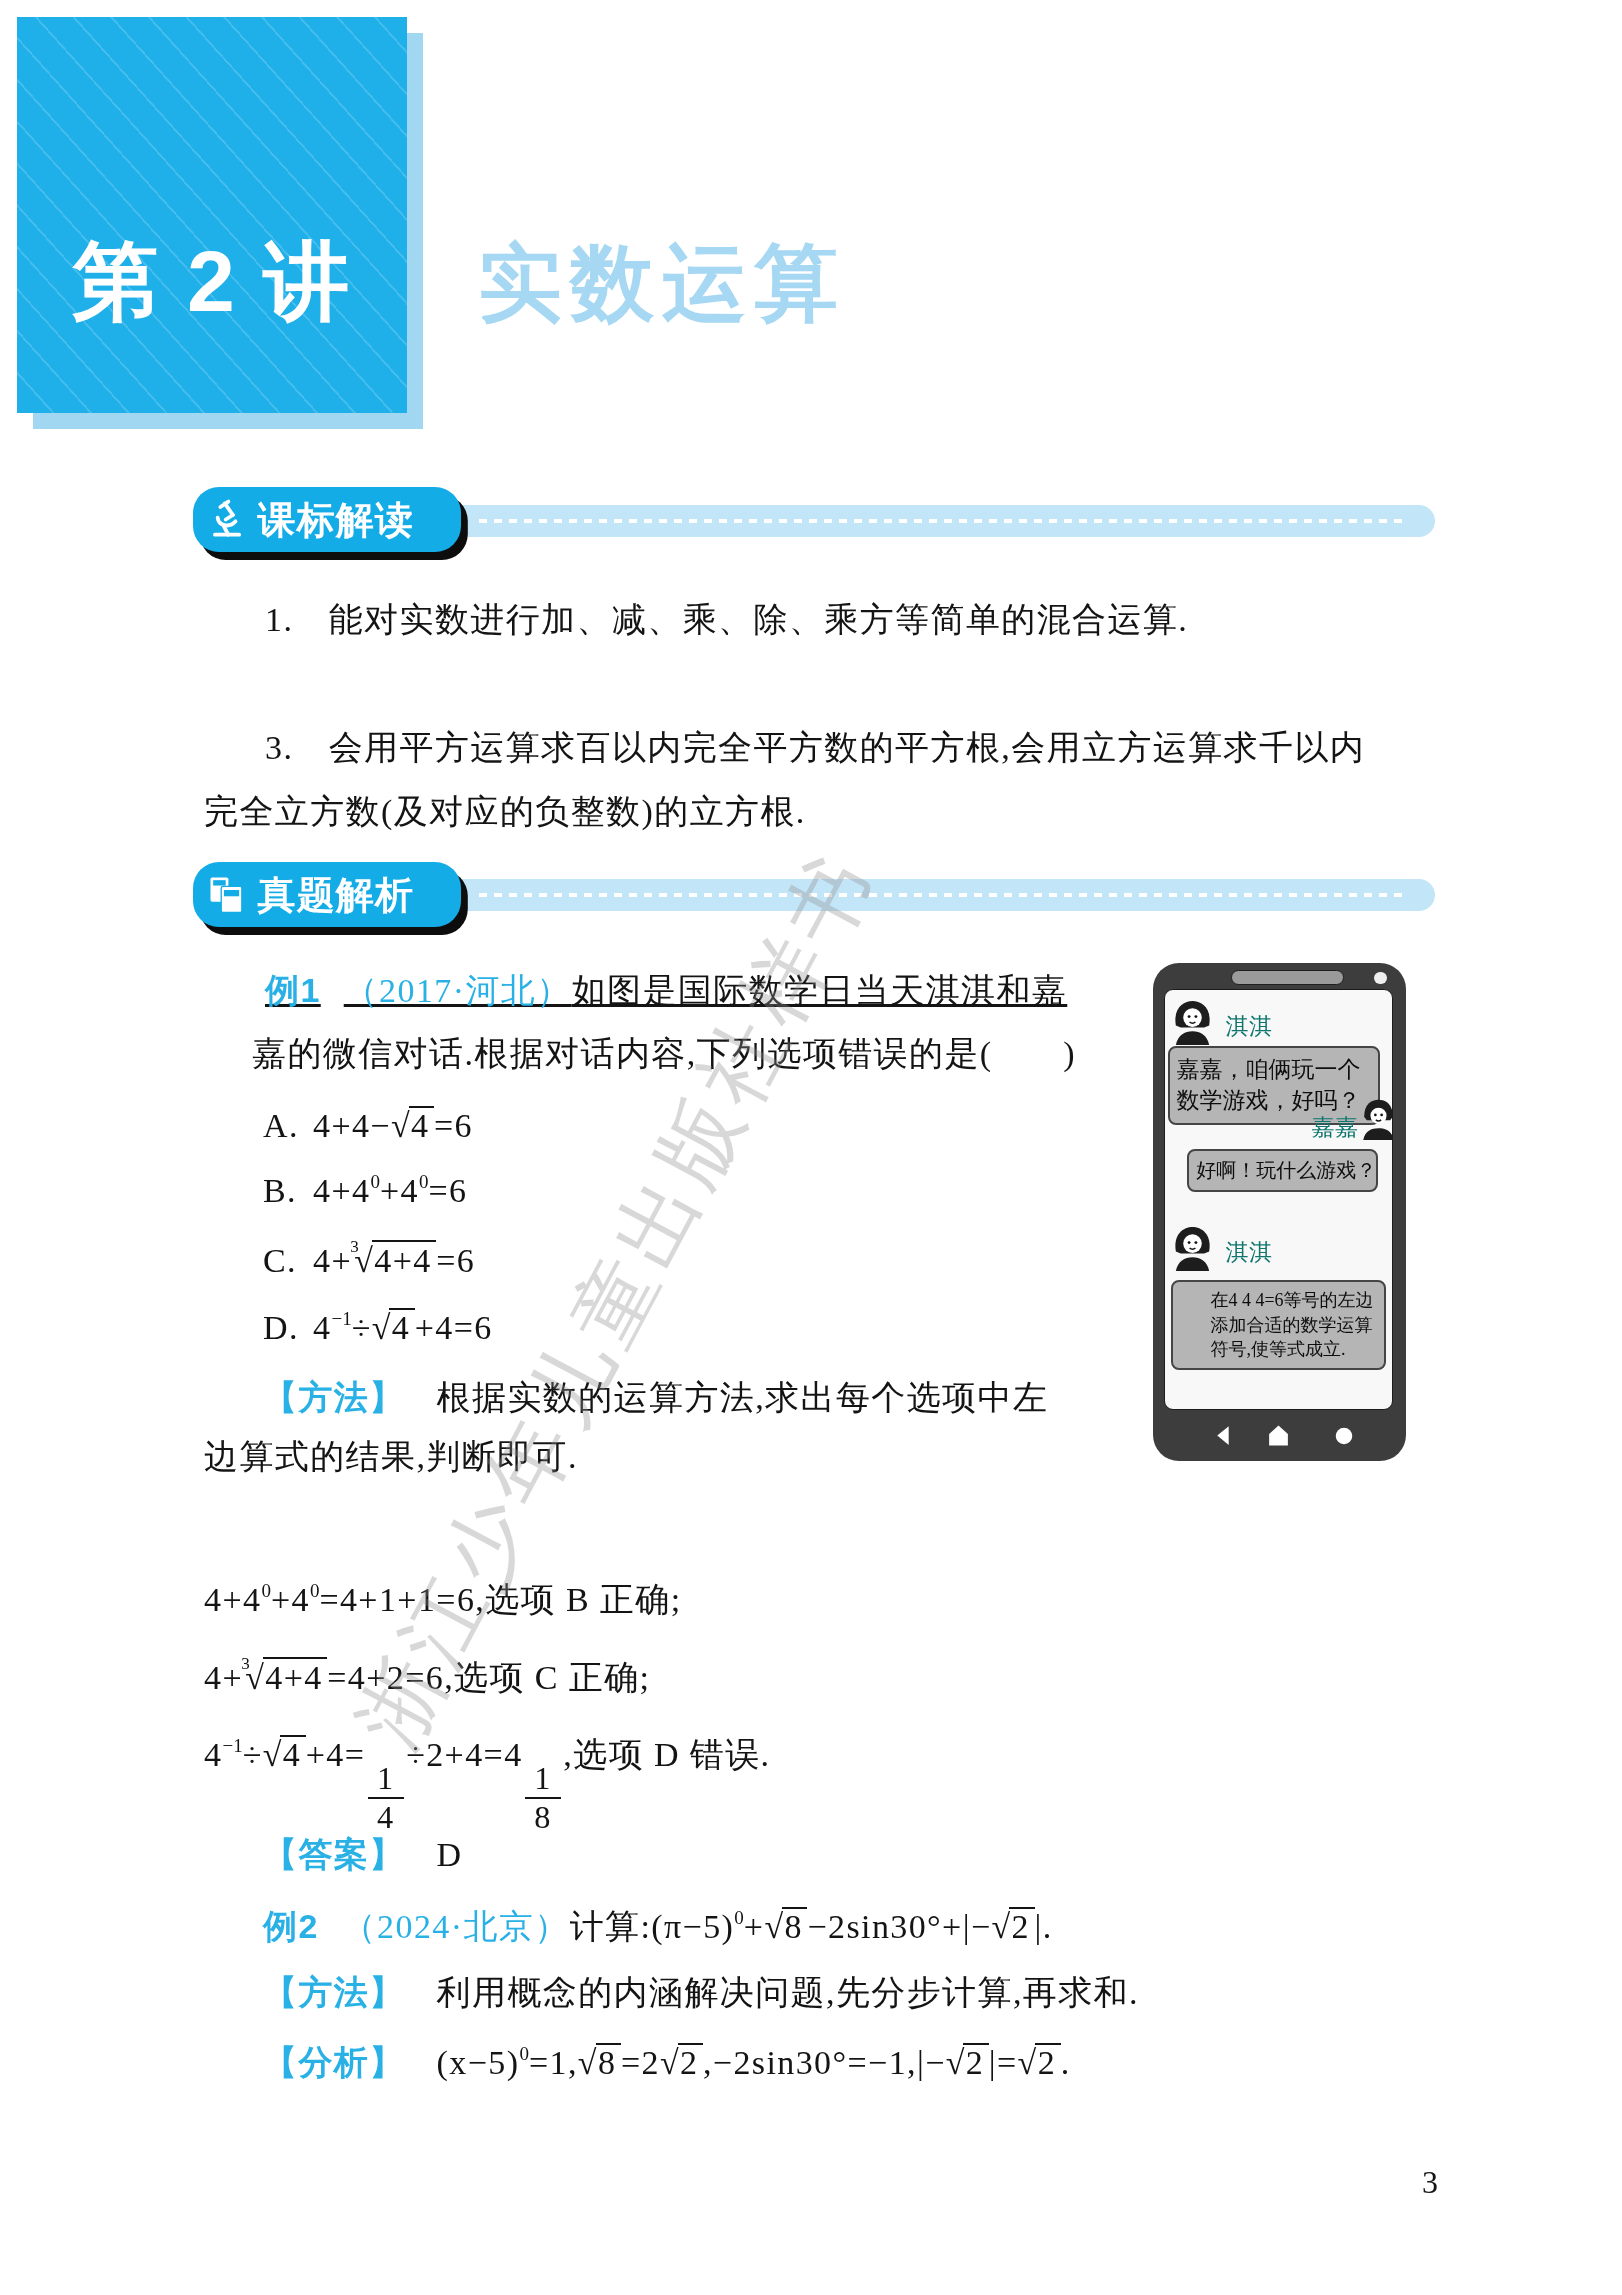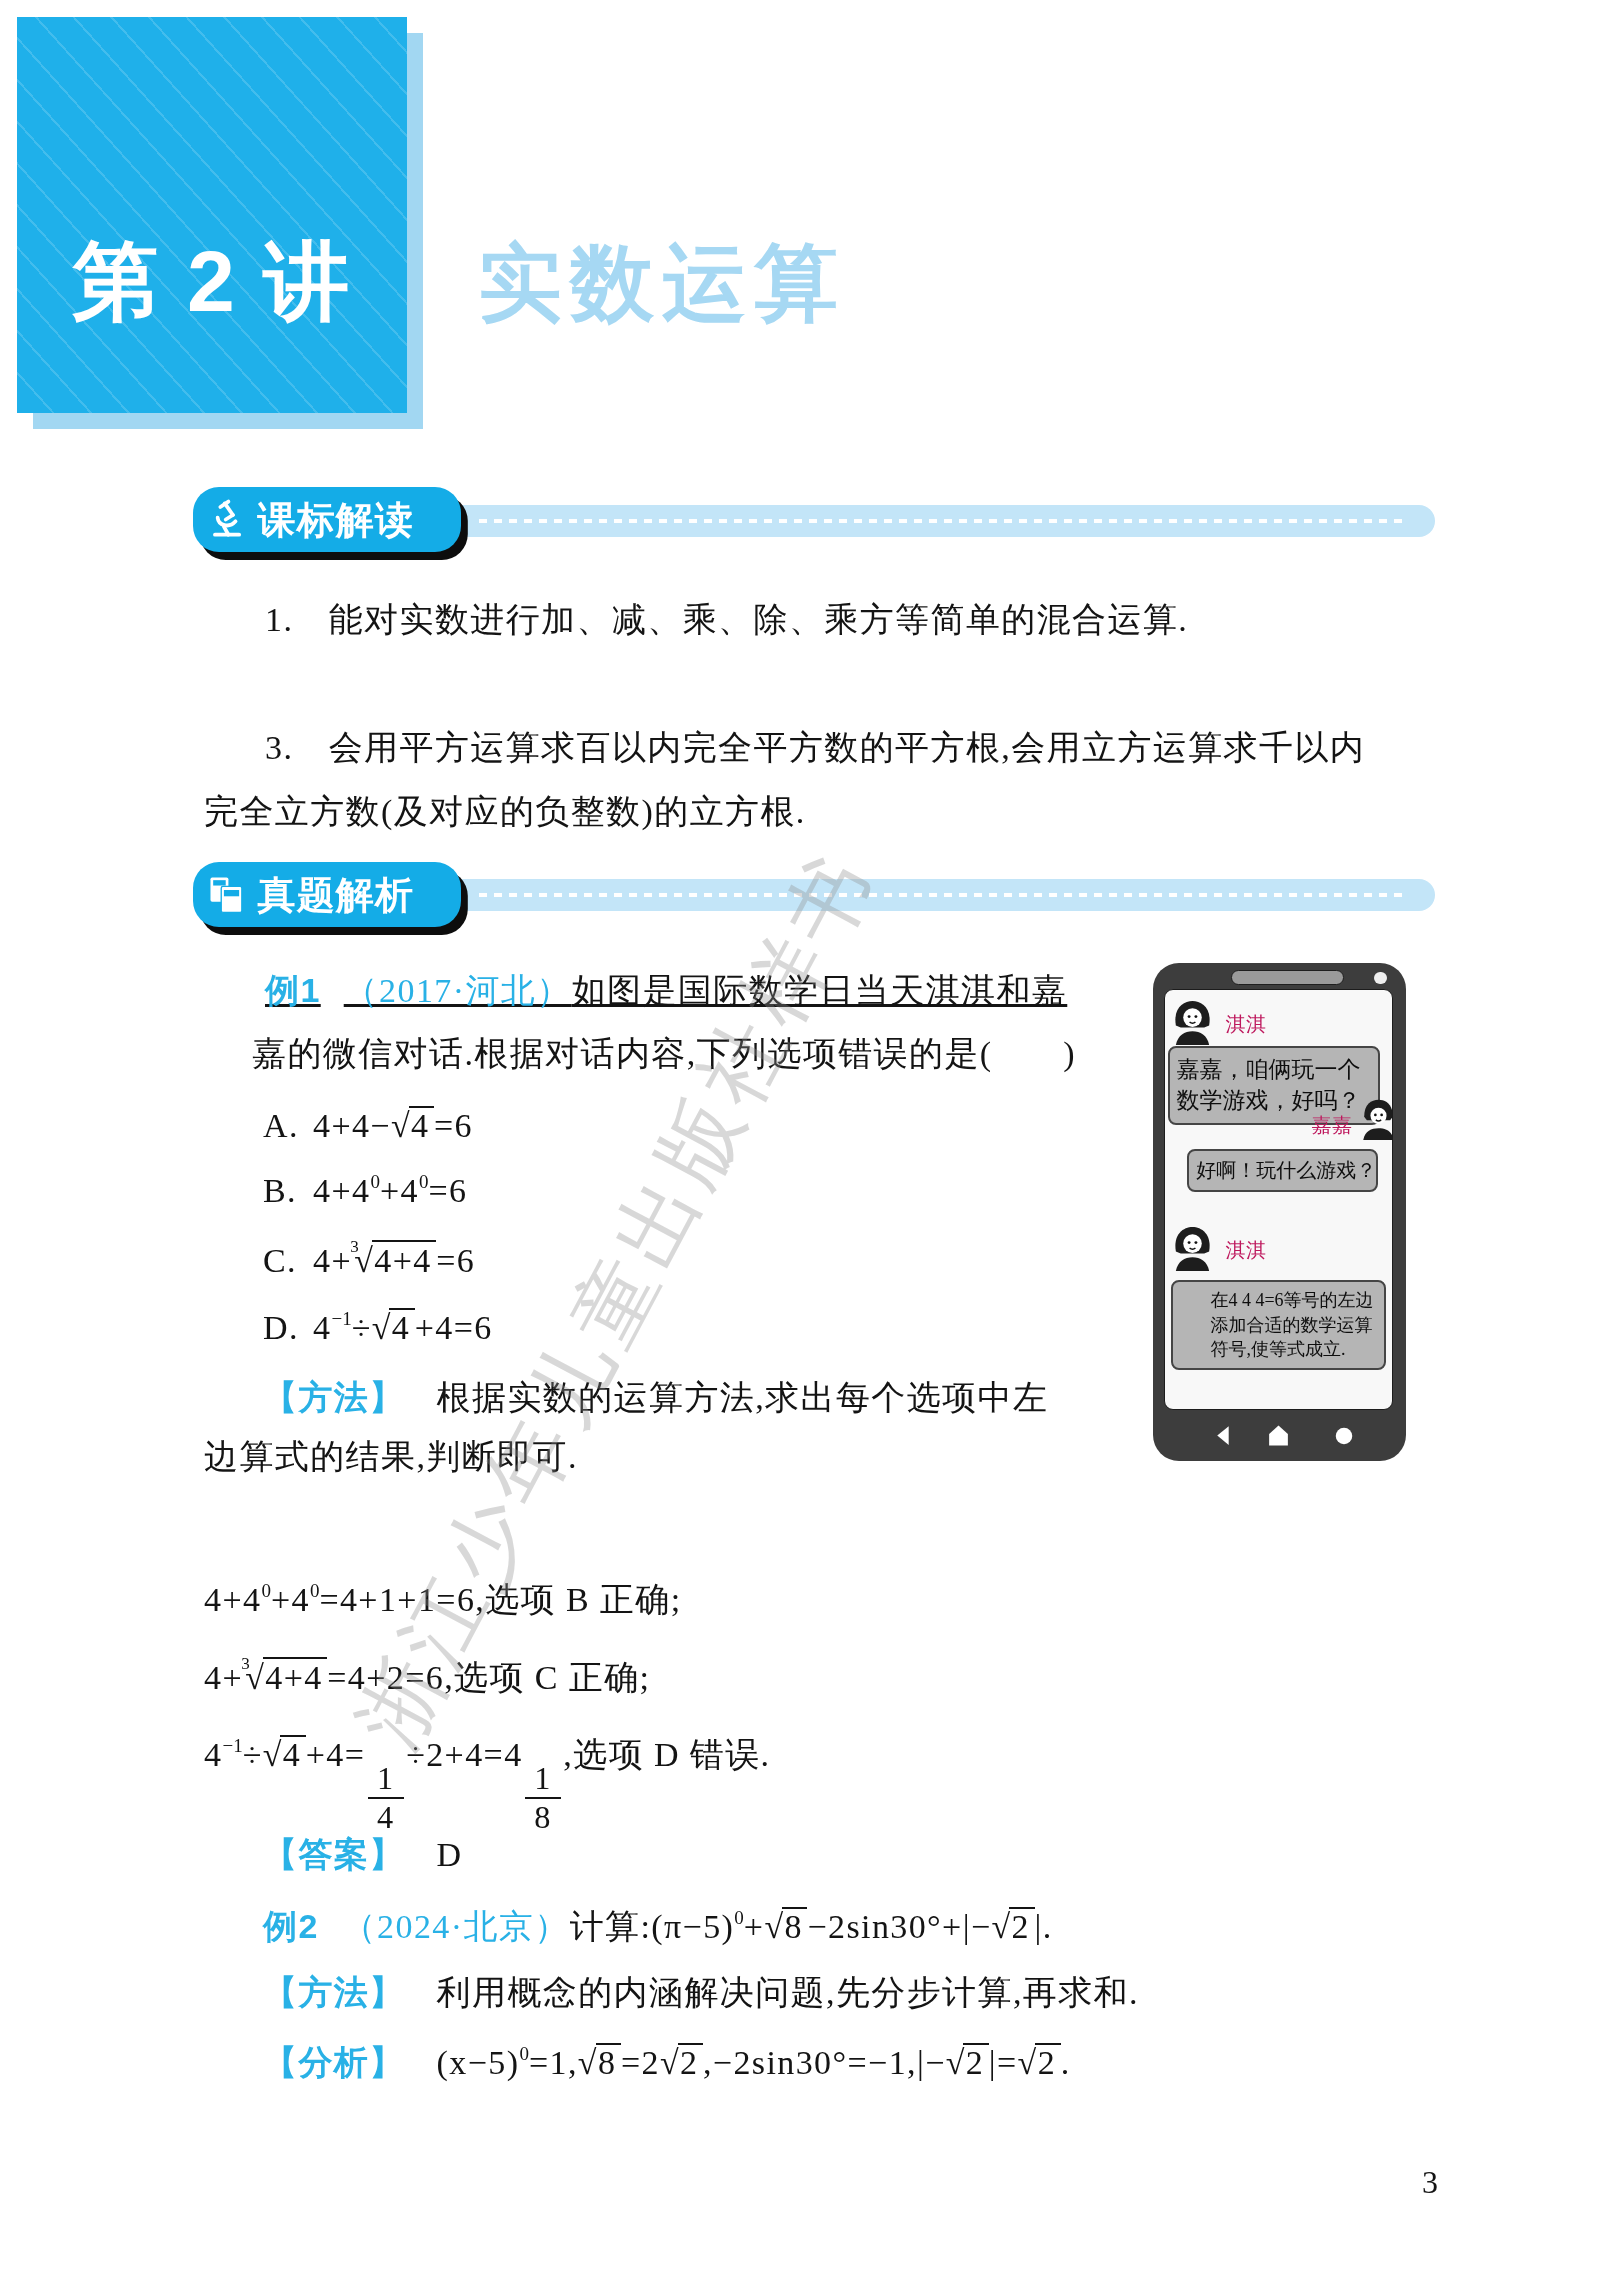--- a/index.html
+++ b/index.html
@@ -93,21 +93,21 @@
   .phone-speaker{
     position:absolute;left:78px;top:6.8px;width:113px;height:15px;
     background:#9a9a9a;border:1.7px solid #1e1e1e;border-radius:7.4px;box-sizing:border-box;
   }
   .phone-cam{position:absolute;left:221px;top:8.6px;width:12.6px;height:12.6px;background:#efefef;border-radius:50%;}
   .phone-screen{
     position:absolute;left:11.4px;top:26px;width:229px;height:421px;
     background:#f8f8f8;border:1.7px solid #1c1c1c;border-radius:9px;
     overflow:hidden;box-sizing:border-box;
   }
-  .chat-name{position:absolute;font-size:20px;color:#be185d;letter-spacing:0.6px;}
+  .chat-name{position:absolute;font-size:23px;color:#0f766e;letter-spacing:0.6px;}
   .bubble{
     position:absolute;background:#b5b5b5;border:2.3px solid #454545;border-radius:8px;
     color:#0e0e0e;padding:5.7px 6.8px;box-sizing:border-box;line-height:1.38;
   }
   .avatar{position:absolute;}
   .phone-nav{position:absolute;left:0;bottom:9px;width:100%;height:34px;}
   .nav-ico{position:absolute;top:4.6px;width:25px;height:25px;}
   
   .pagenum{position:absolute;left:1422px;top:2164px;font-size:32px;color:#141414;}
 </style>

